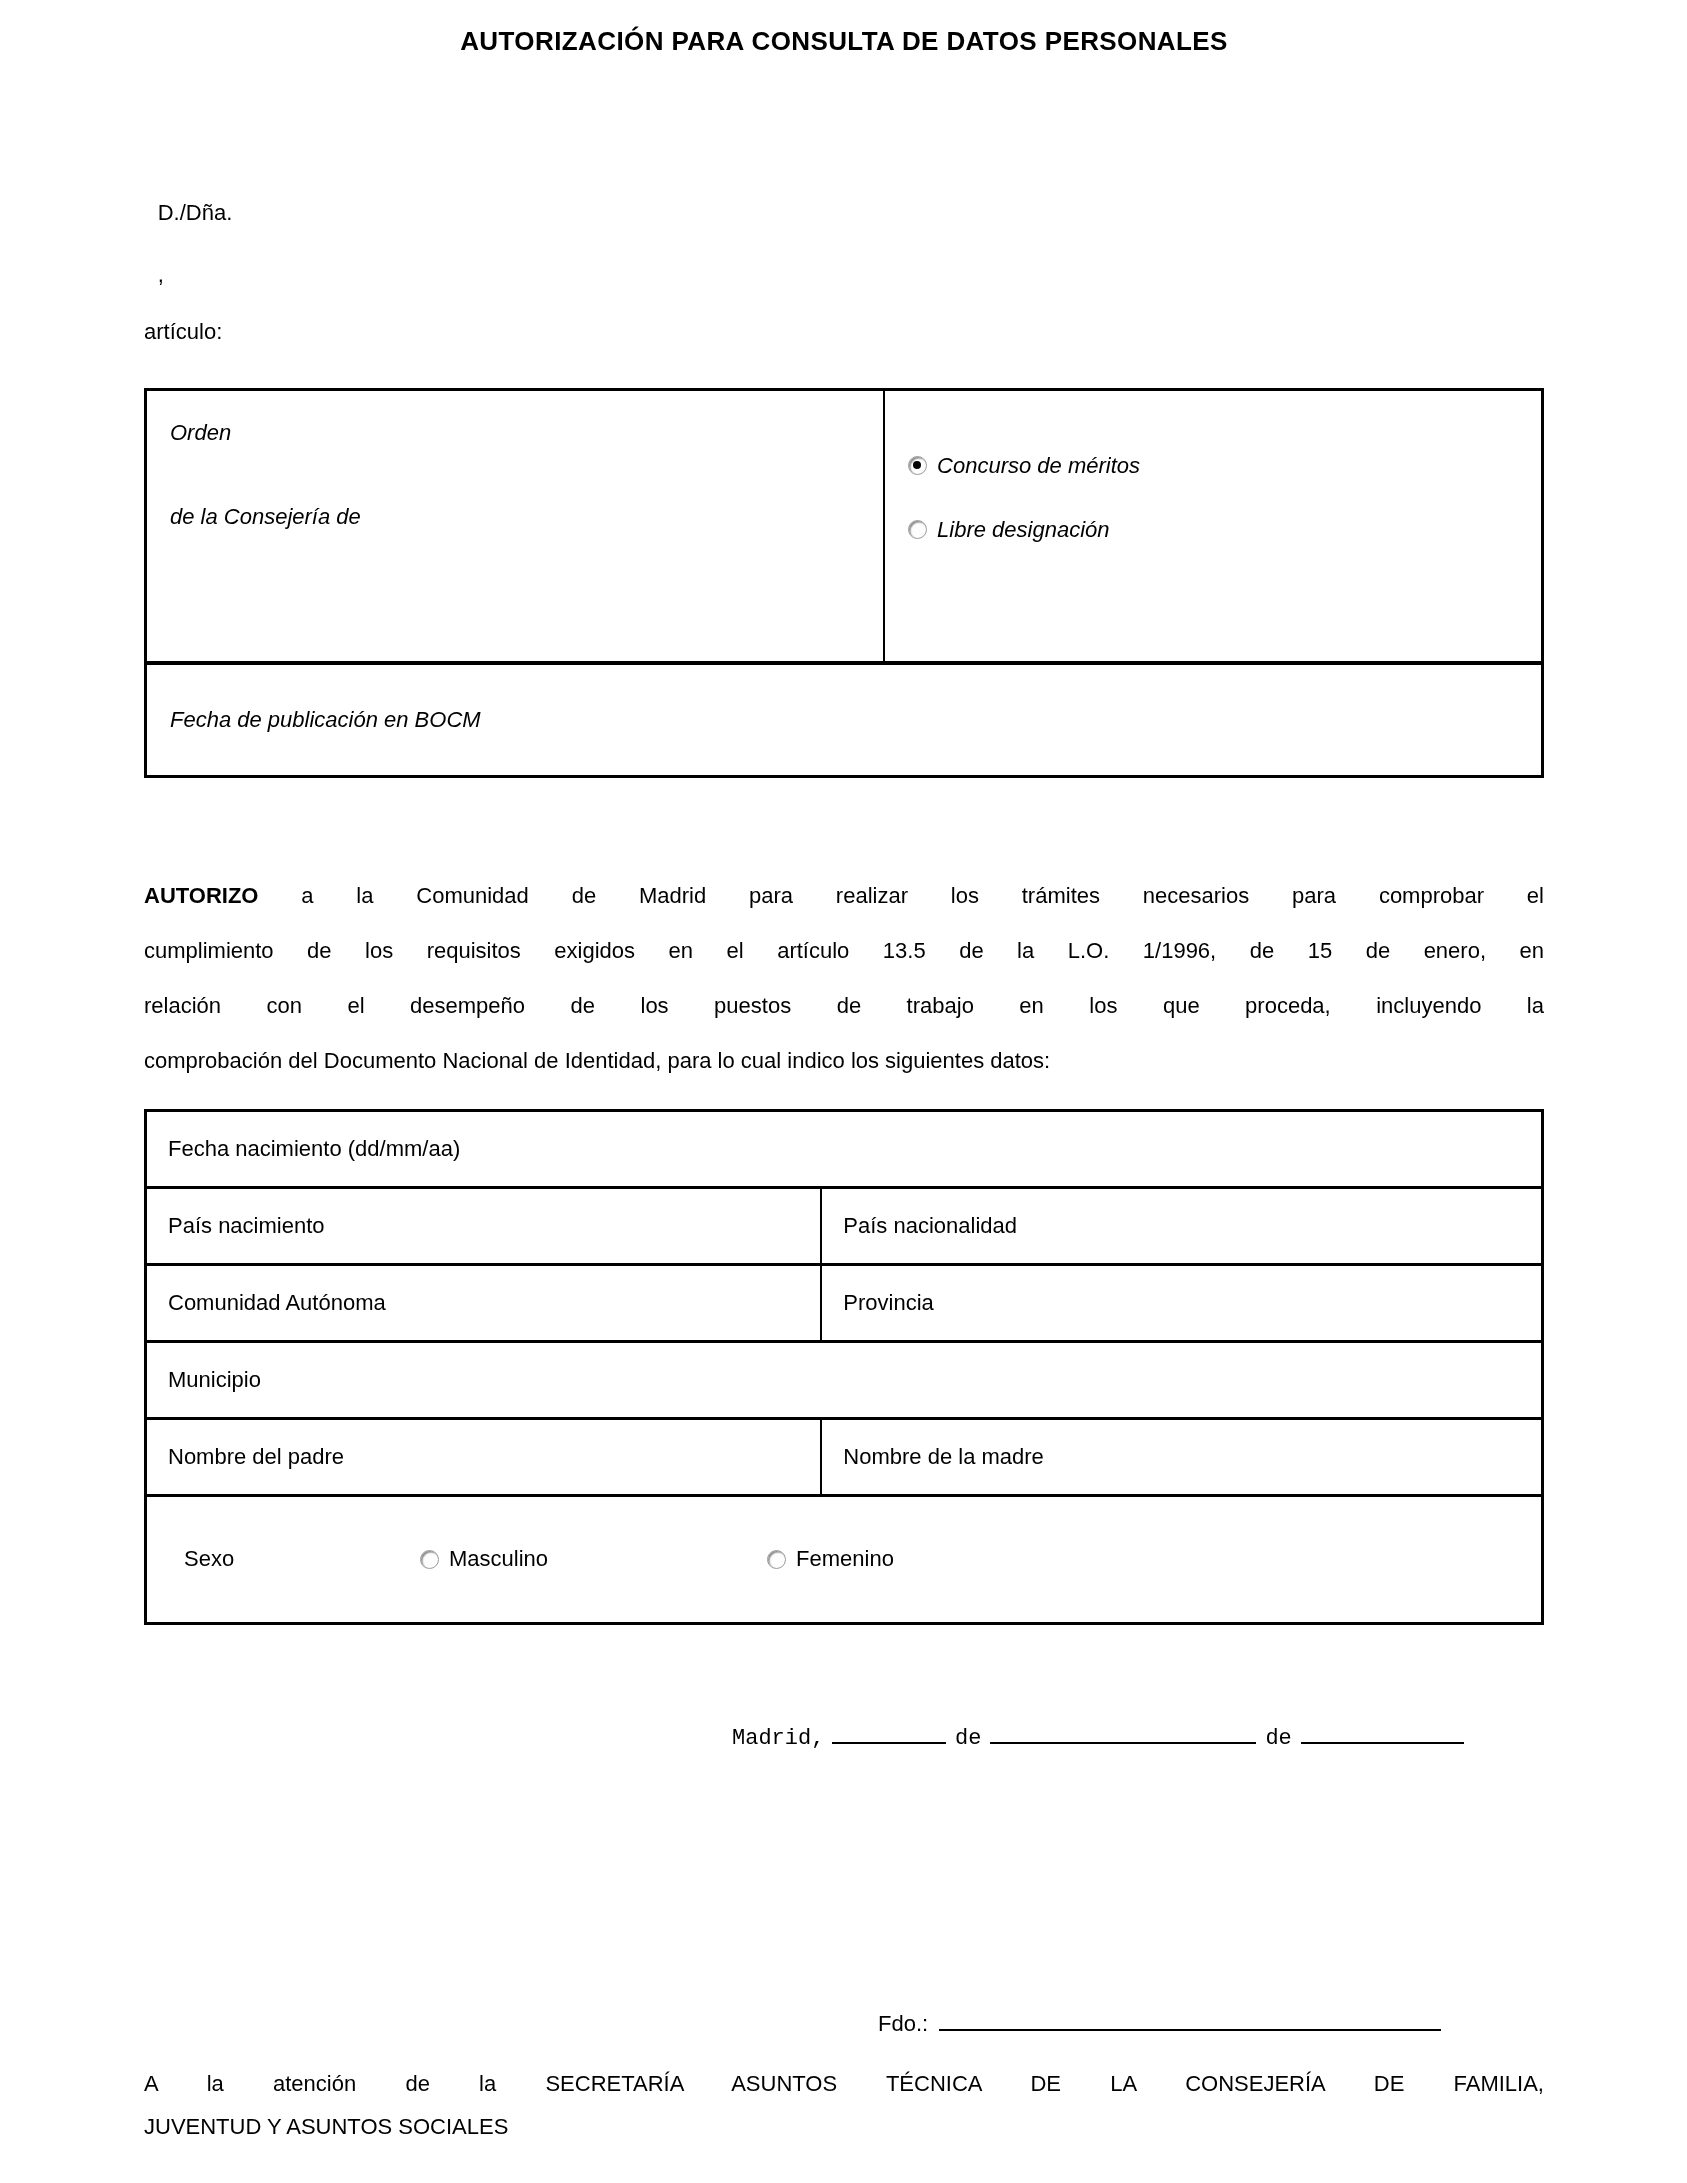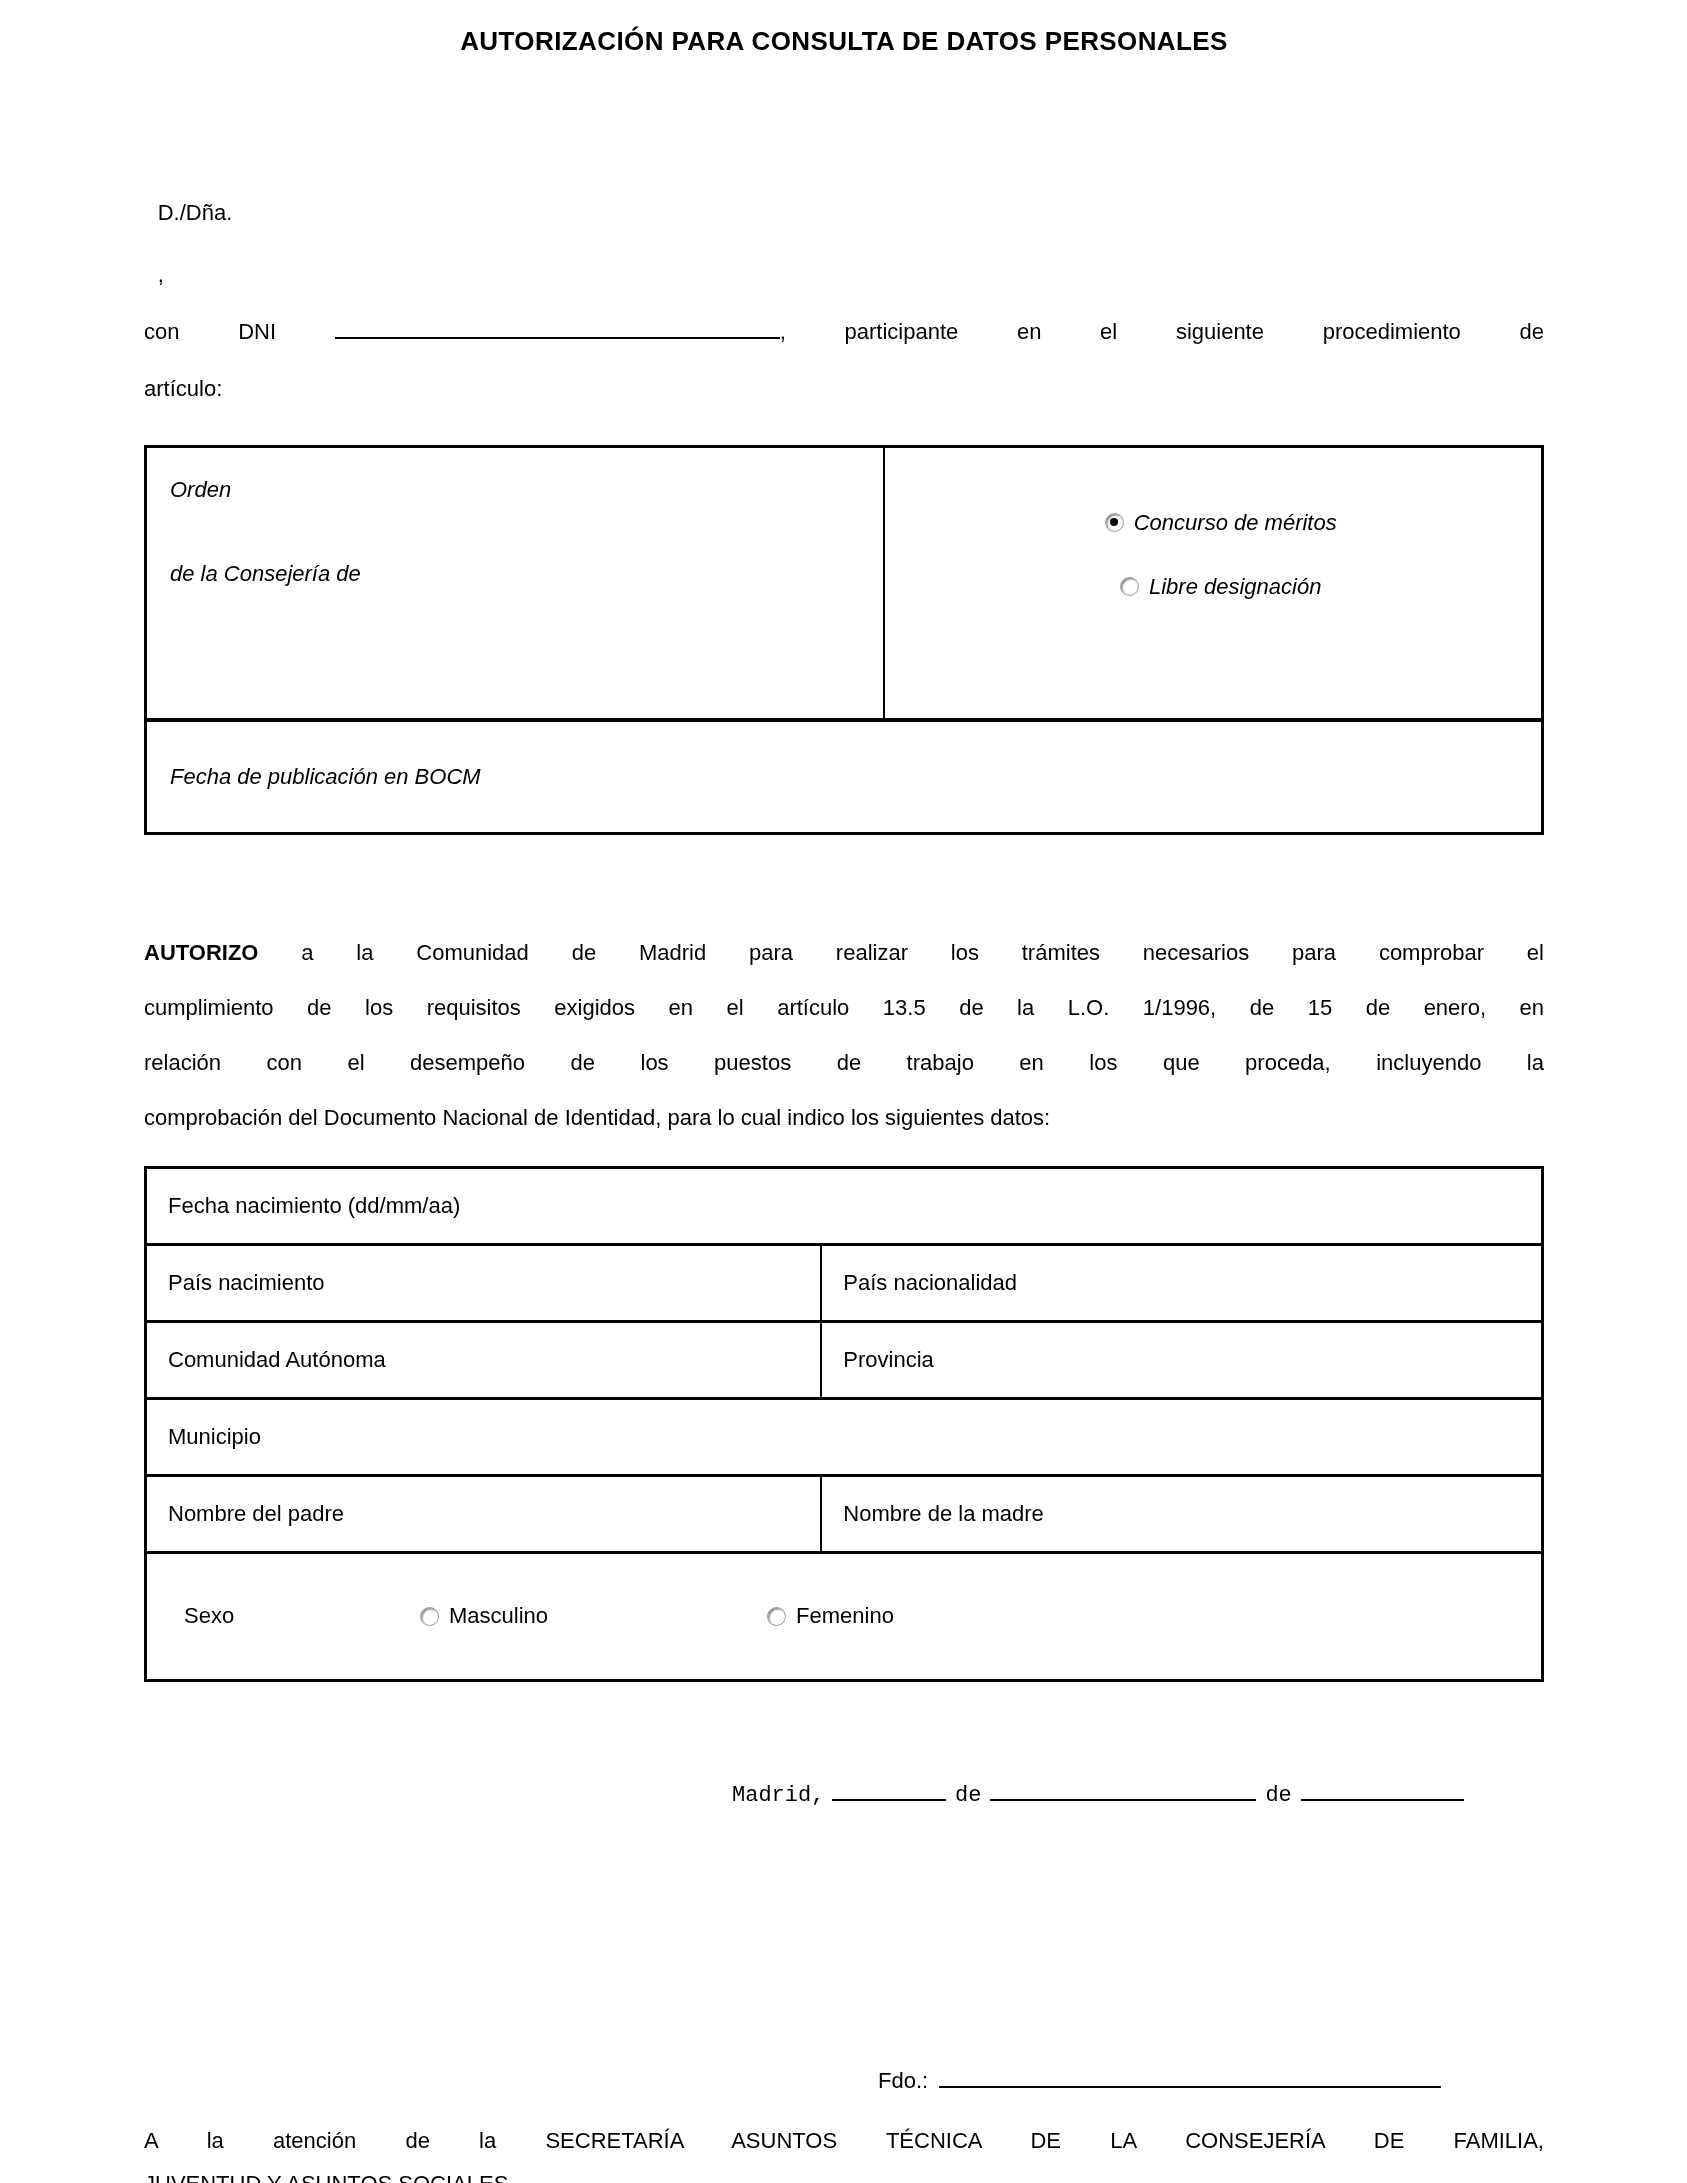--- a/index.html
+++ b/index.html
@@ -34,21 +34,21 @@
   .t1-row1 {
     display: grid; grid-template-columns: 52.8% 47.2%;
     height: 274px; border-bottom: 4.6px solid #000;
   }
   .t1-left { padding: 29px 7.6px 0 23px; }
   .t1-left .l2 { margin-top: 58px; }
   .t1-right { border-left: 2.3px solid #000; padding: 62px 7.6px 0 23px; }
   .t1-row2 { height: 110px; display: flex; align-items: center; padding-left: 23px; }
 
   
-  .radio-row { display: flex; align-items: center; justify-content: center; }
+  .radio-row { display: flex; align-items: center; }
   .radio-row + .radio-row { margin-top: 38px; }
   .radio {
     width: 19px; height: 19px; border-radius: 50%;
     border: 1.5px solid #9a9a9a; background: #fdfdfd;
     box-shadow: inset 1.5px 1.5px 1.5px rgba(0,0,0,0.45), inset -0.8px -0.8px 0.8px rgba(255,255,255,0.9);
     position: relative; flex: 0 0 auto;
   }
   .radio.checked::after {
     content: ""; position: absolute; left: 3.8px; top: 3.8px;
     width: 8.4px; height: 8.4px; border-radius: 50%; background: #000;
@@ -95,23 +95,20 @@
 <div class="content">
 
   <div class="title">AUTORIZACIÓN PARA CONSULTA DE DATOS PERSONALES</div>
 
   <div class="intro">
     <div class="iline flexline">
       <span>D./Dña.</span>
         <span class="u u-name"></span>
         <span>,</span>
     </div>
-    <div class="iline jline">
-      <span>con DNI</span> <span class="u u-dni"></span><span>, participante en el siguiente procedimiento de</span>
-    </div>
     <div class="iline">
       <span>artículo:</span>
     </div>
   </div>
 
   <div class="t1">
     <div class="t1-row1">
       <div class="t1-left">
         <div>Orden</div>
         <div class="l2">de la Consejería de</div>

